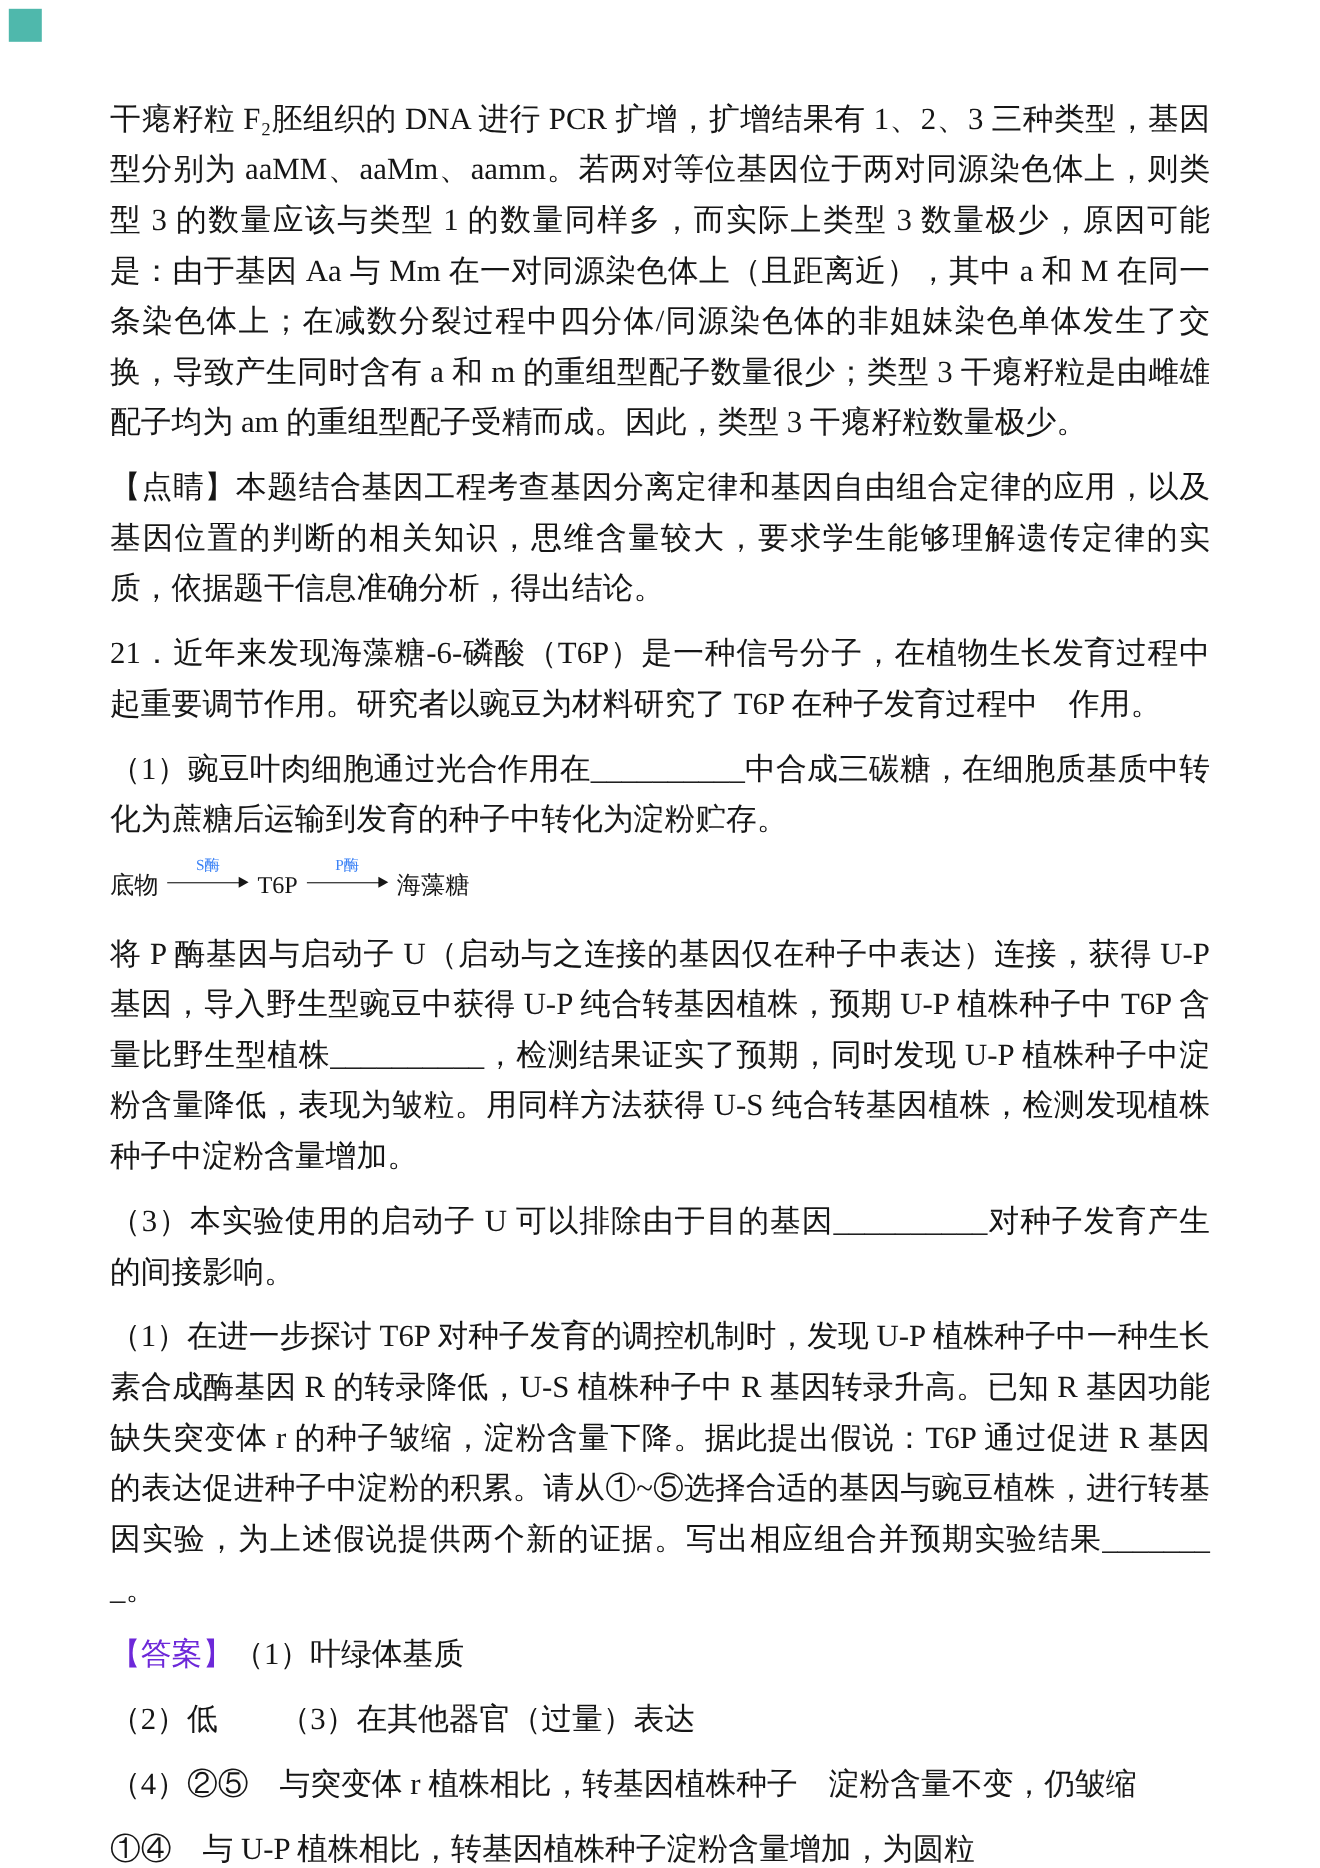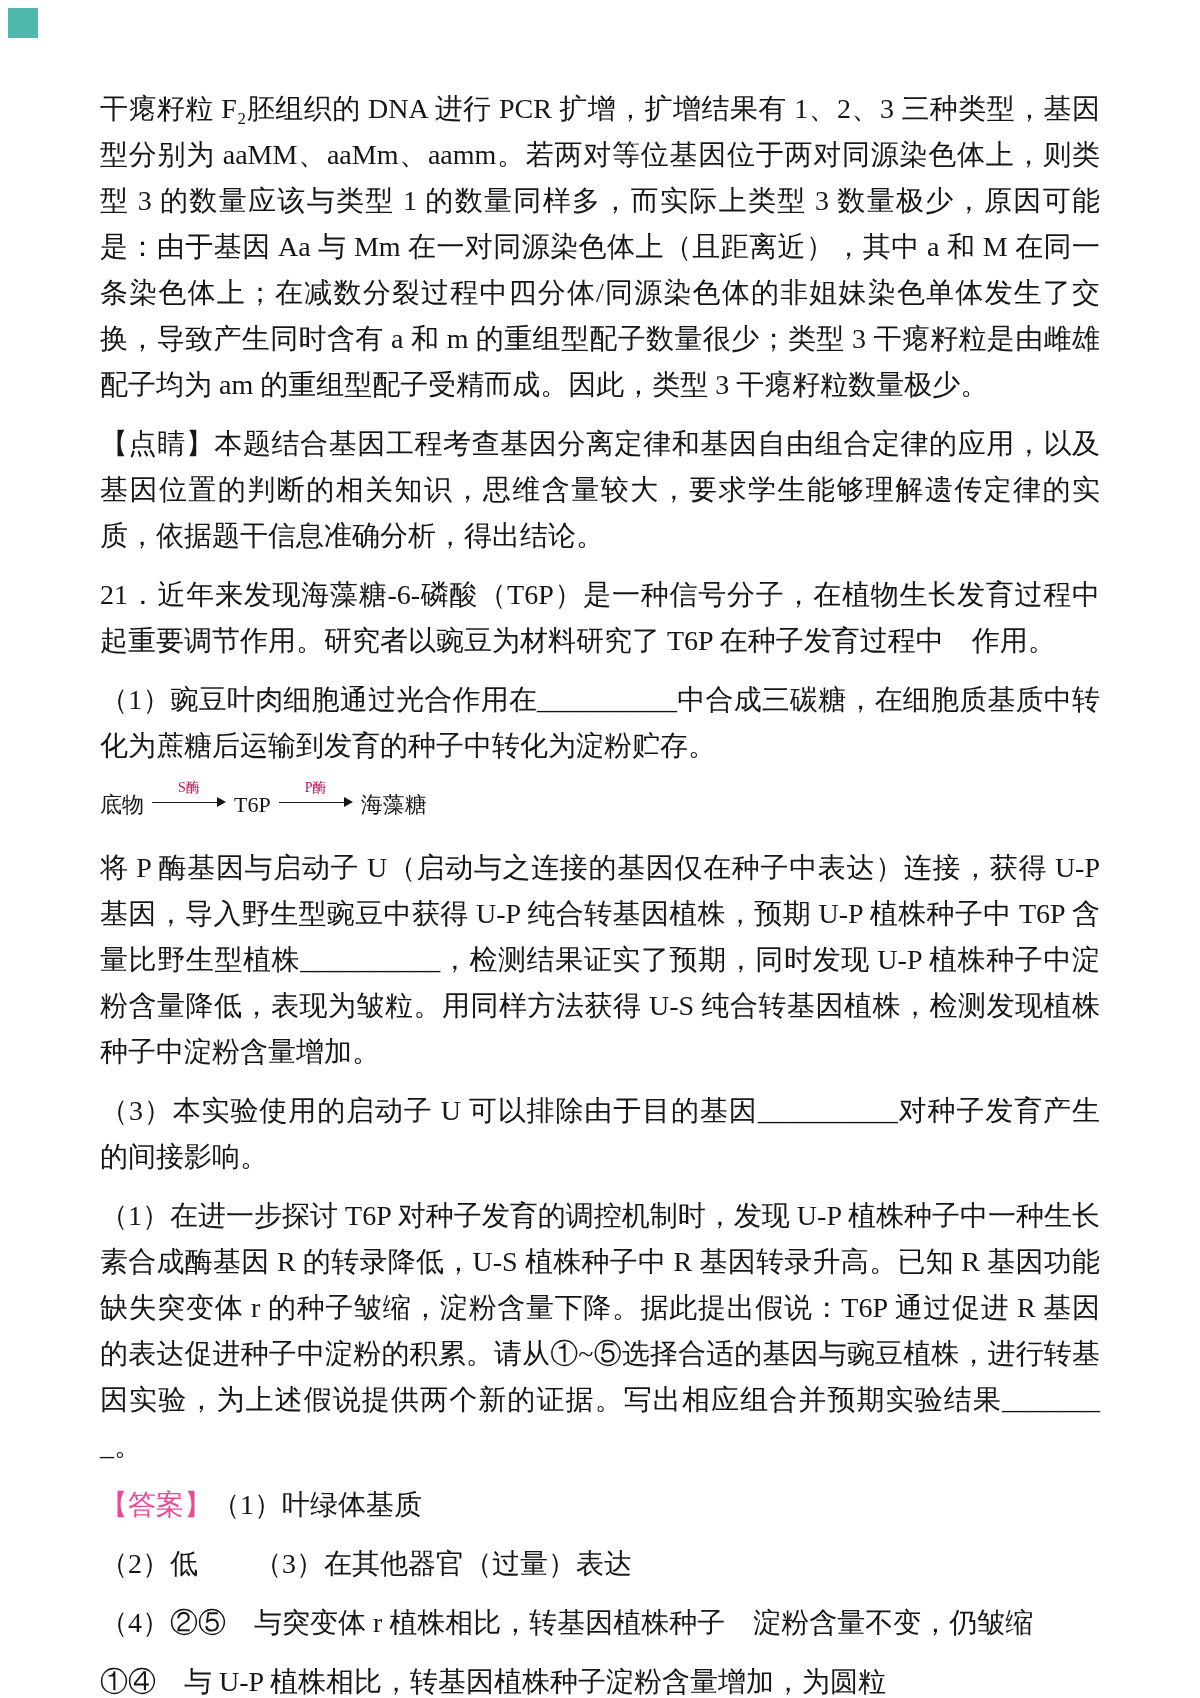--- a/index.html
+++ b/index.html
@@ -26,39 +26,39 @@
     background: #4fb8ac;
   }
   p.doc {
     font-size: 28px;
     line-height: 46px;
     text-align: justify;
     margin-bottom: 13px;
     word-break: break-all;
   }
   p.doc.no-justify { text-align: left; }
-  .blue { color: #ec4899; }
+  .blue { color: #6d28d9; }
   .formula-row {
     font-size: 22px;
     line-height: 46px;
     margin: 4px 0 17px 0;
     display: flex;
     align-items: flex-start;
   }
   .rxn-arrow {
     display: inline-flex;
     flex-direction: column;
     align-items: center;
     margin: 0 8px;
     transform: translateY(-2px);
   }
   .rxn-label {
     font-size: 14px;
     line-height: 16px;
-    color: #be185d;
+    color: #3b82f6;
   }
   .shaft {
     width: 74px;
     height: 12px;
     position: relative;
     display: inline-block;
   }
   .shaft::before {
     content: "";
     position: absolute;

